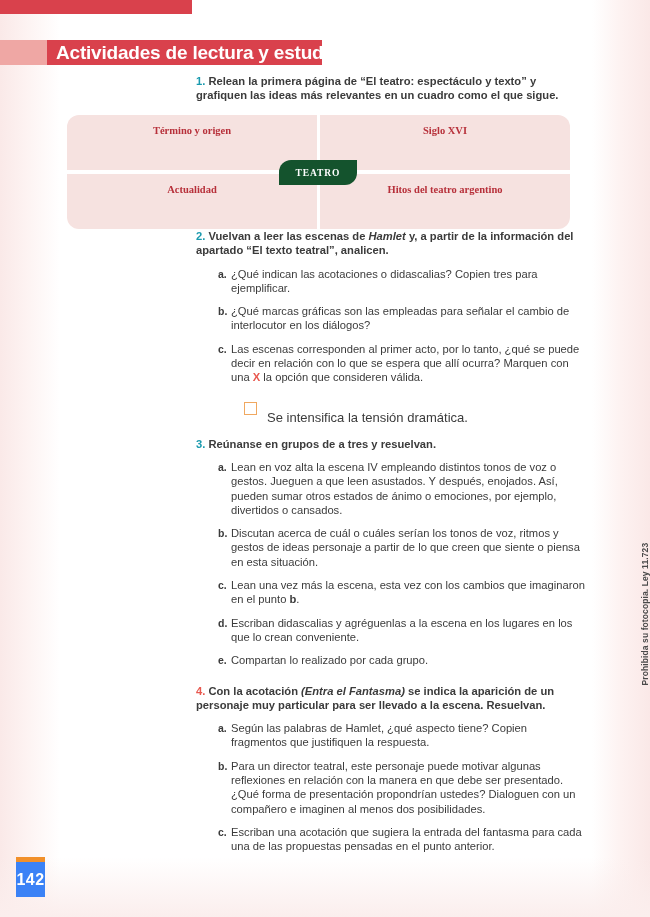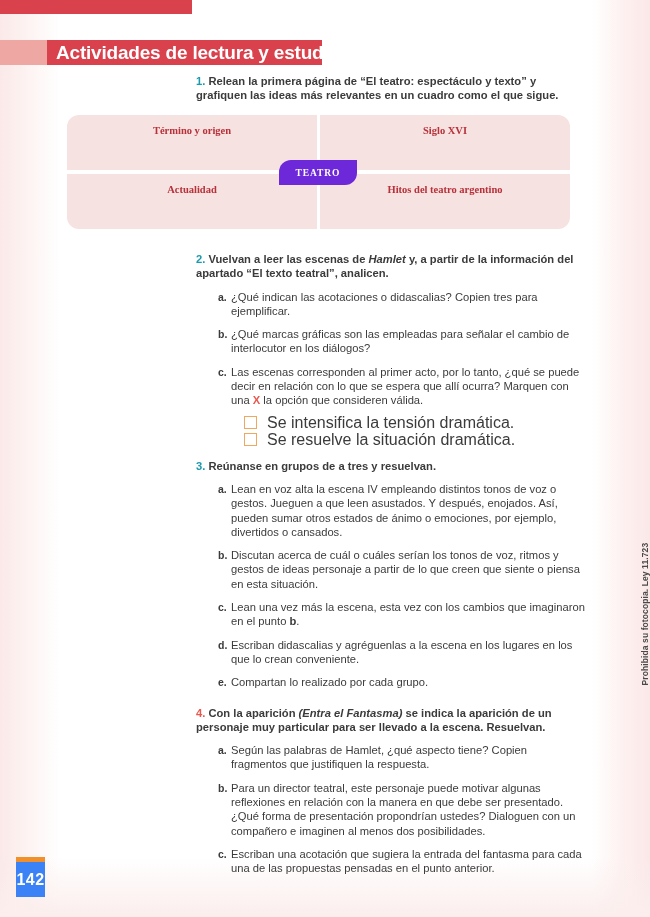--- a/index.html
+++ b/index.html
@@ -113,21 +113,21 @@
   }
   .q-tl { left: 0;    top: 0;  width: 250px; height: 55px; border-radius: 12px 0 0 0; }
   .q-tr { left: 253px; top: 0;  width: 250px; height: 55px; border-radius: 0 12px 0 0; }
   .q-bl { left: 0;    top: 59px; width: 250px; height: 55px; border-radius: 0 0 0 12px; }
   .q-br { left: 253px; top: 59px; width: 250px; height: 55px; border-radius: 0 0 12px 0; }
 
   .teatro-badge {
     position: absolute;
     left: 212px; top: 45px;
     width: 78px; height: 25px;
-    background: #6d28d9;
+    background: #14532d;
     border-radius: 12px 0 12px 0;
     display: flex;
     align-items: center;
     justify-content: center;
     z-index: 5;
   }
   .teatro-badge span {
     font-family: "Liberation Serif", serif;
     color: #ffffff;
     font-size: 9.5px;
@@ -179,23 +179,24 @@
   }
   .checkbox {
     width: 13px; height: 13px;
     border: 1.4px solid #f0a860;
     background: #ffffff;
     flex: 0 0 13px;
     margin-right: 10px;
     box-sizing: border-box;
   }
   .option-label {
-    font-size: 16px;
+    font-size: 13px;
     color: #3b3b3b;
     line-height: 13px;
+    margin-top: 18px;
   }
 
   
   .side-note {
     position: absolute;
     right: 10px;
     top: 400px;
     transform-origin: right top;
     transform: rotate(-90deg) translateX(-100%);
     white-space: nowrap;
@@ -258,21 +259,21 @@
     <span>Actualidad</span>
   </div>
   <div class="qbox q-br">
     <span>Hitos del teatro argentino</span>
   </div>
   <div class="teatro-badge">
     <span>TEATRO</span>
   </div>
 </div>
 
-<div class="content" style="top:252px;">
+<div class="content" style="top:229px;">
 
   <div class="block" style="margin-top:0;">
     <div class="block-intro">
       <span class="num">2.</span>
       <span>Vuelvan a leer las escenas de </span><span class="it">Hamlet</span><span> y, a partir de la información del apartado “El texto teatral”, analicen.</span>
     </div>
     <ul class="sublist">
       <li class="sub-item">
         <span class="sub-marker">a.</span>
         <span class="sub-text">¿Qué indican las acotaciones o didascalias? Copien tres para ejemplificar.</span>
@@ -284,24 +285,20 @@
       <li class="sub-item">
         <span class="sub-marker">c.</span>
         <span class="sub-text"><span>Las escenas corresponden al primer acto, por lo tanto, ¿qué se puede decir en relación con lo que se espera que allí ocurra? Marquen con una </span><span class="x-red">X</span><span> la opción que consideren válida.</span></span>
       </li>
     </ul>
     <div class="options">
       <div class="option-row">
         <span class="checkbox"></span>
         <span class="option-label">Se intensifica la tensión dramática.</span>
       </div>
-      <div class="option-row">
-        <span class="checkbox"></span>
-        <span class="option-label">Se resuelve la situación dramática.</span>
-      </div>
     </div>
   </div>
 
   <div class="block">
     <div class="block-intro">
       <span class="num">3.</span>
       <span>Reúnanse en grupos de a tres y resuelvan.</span>
     </div>
     <ul class="sublist">
       <li class="sub-item">
@@ -323,21 +320,21 @@
       <li class="sub-item">
         <span class="sub-marker">e.</span>
         <span class="sub-text">Compartan lo realizado por cada grupo.</span>
       </li>
     </ul>
   </div>
 
   <div class="block" style="margin-top:16px;">
     <div class="block-intro">
       <span class="num-red">4.</span>
-      <span>Con la aparición </span><span class="it bd">(Entra el Fantasma)</span><span> se indica la aparición de un personaje muy particular para ser llevado a la escena. Resuelvan.</span>
+      <span>Con la acotación </span><span class="it bd">(Entra el Fantasma)</span><span> se indica la aparición de un personaje muy particular para ser llevado a la escena. Resuelvan.</span>
     </div>
     <ul class="sublist">
       <li class="sub-item">
         <span class="sub-marker">a.</span>
         <span class="sub-text">Según las palabras de Hamlet, ¿qué aspecto tiene? Copien fragmentos que justifiquen la respuesta.</span>
       </li>
       <li class="sub-item">
         <span class="sub-marker">b.</span>
         <span class="sub-text">Para un director teatral, este personaje puede motivar algunas reflexiones en relación con la manera en que debe ser presentado. ¿Qué forma de presentación propondrían ustedes? Dialoguen con un compañero e imaginen al menos dos posibilidades.</span>
       </li>

